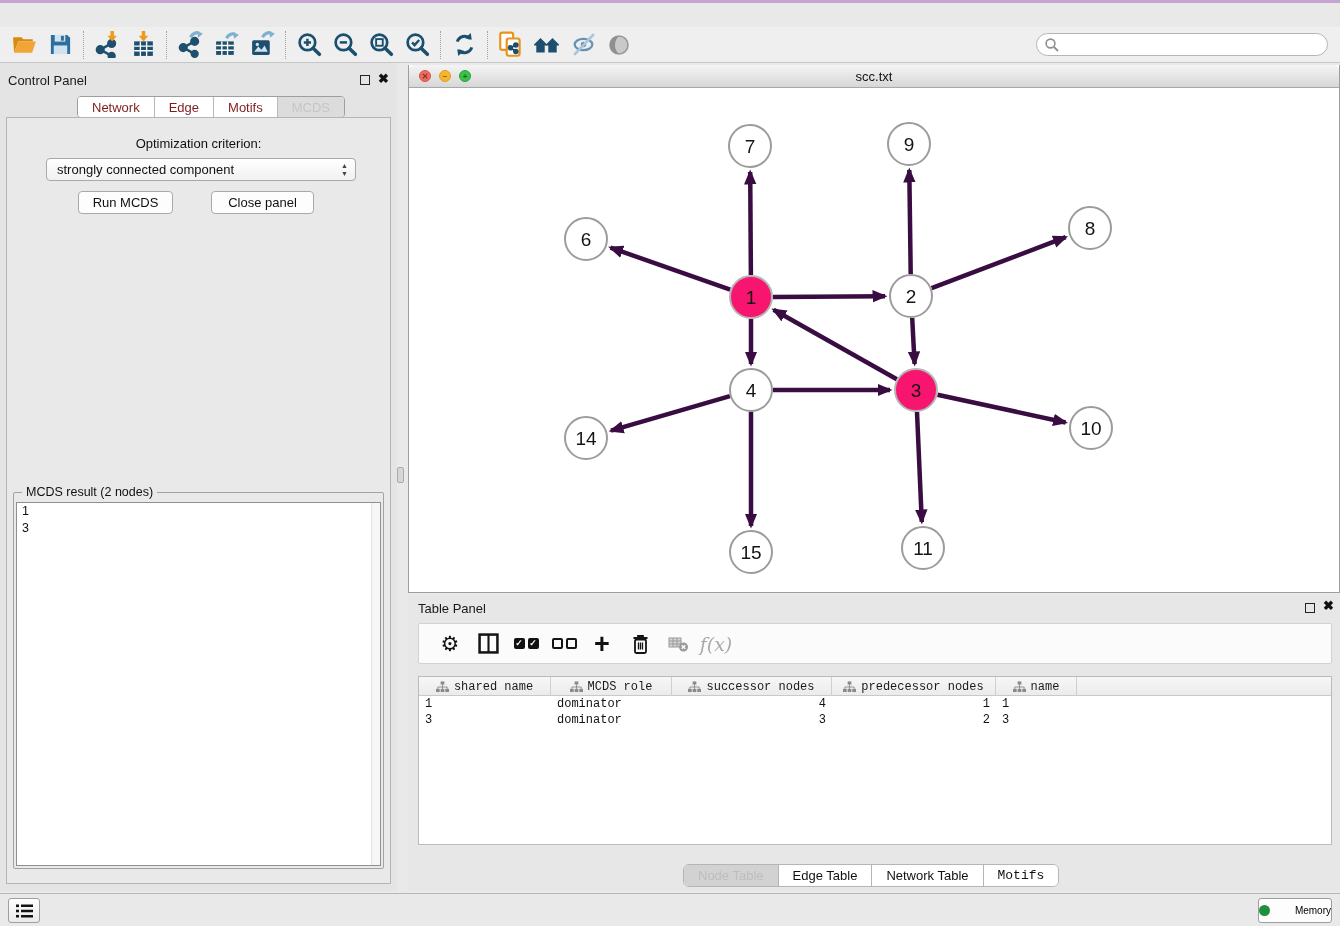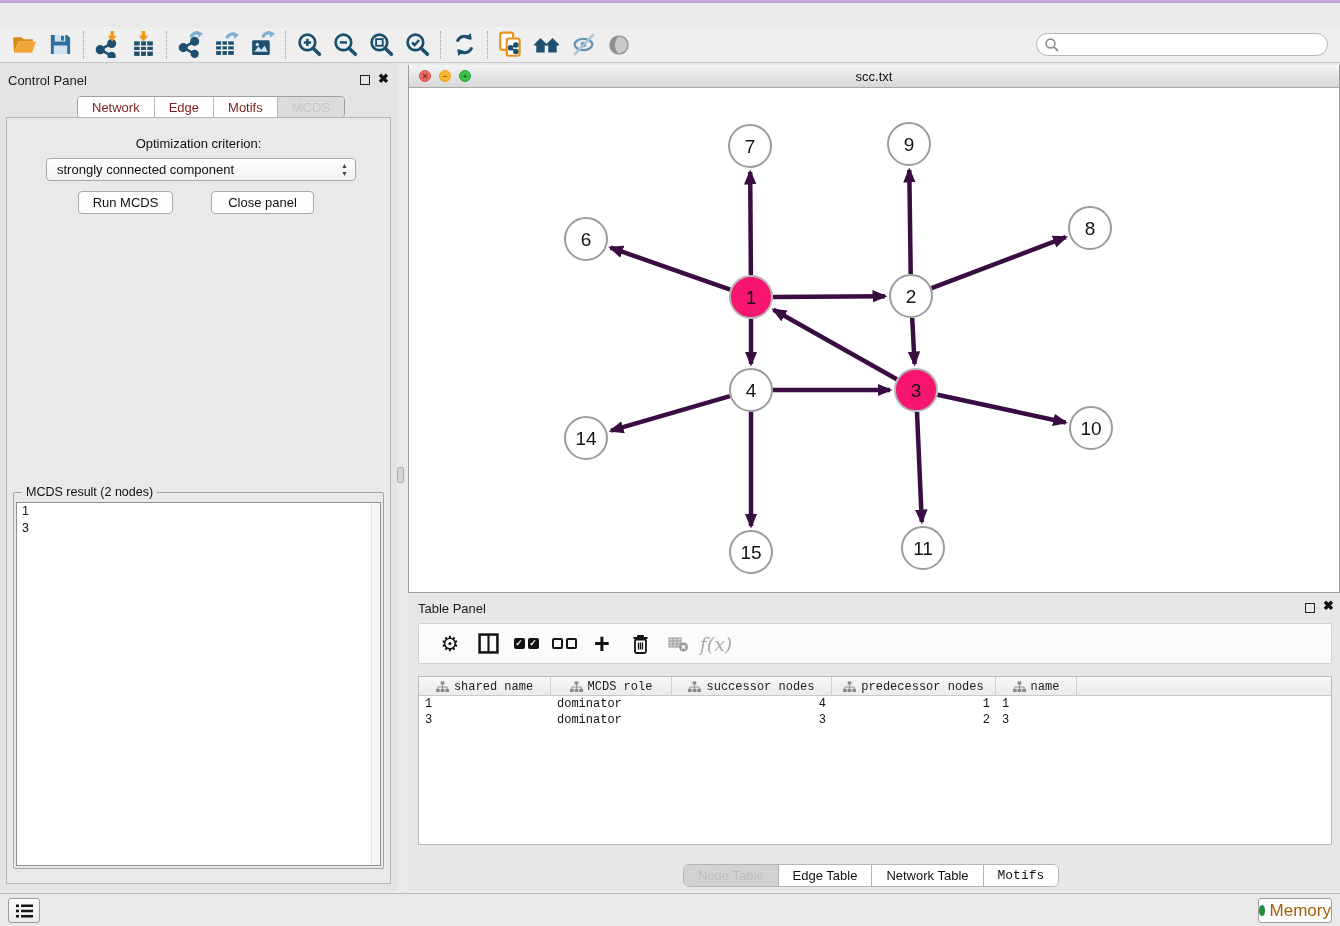--- a/index.html
+++ b/index.html
@@ -100,21 +100,21 @@
   .tp-tab:last-child { border-right:none;font-family:Liberation Mono, monospace; }
   .tp-tab.active { background:#d2d2d2; color:#bdbdbd; }
 
   
   #statusbar { left:0; top:893px; width:1340px; height:33px; background:#e9e9e9;
     border-top:1px solid #b8b8b8; }
   #list-btn { left:8px; top:4px; width:32px; height:25px; background:linear-gradient(#ffffff,#eaeaea);
     border:1px solid #9e9e9e; border-radius:3px; display:flex; align-items:center; justify-content:center; }
   #memory-btn { right:8px; top:4px; width:74px; height:25px; background:#fdfdfd;
     border:1px solid #9e9e9e; border-radius:3px; display:flex; align-items:center;
-    justify-content:flex-end; gap:5px; font-size:17px; color:#a16207; }
+    justify-content:space-between; gap:5px; font-size:10px; color:#000000; }
   #memory-dot { width:11px; height:11px; border-radius:50%; background:#1f8e3d; }
 </style>
 </head>
 <body>
 
 <div id="app">
 
   <div id="mac-strip" class="abs"></div>
 
   <div id="toolbar" class="abs">

